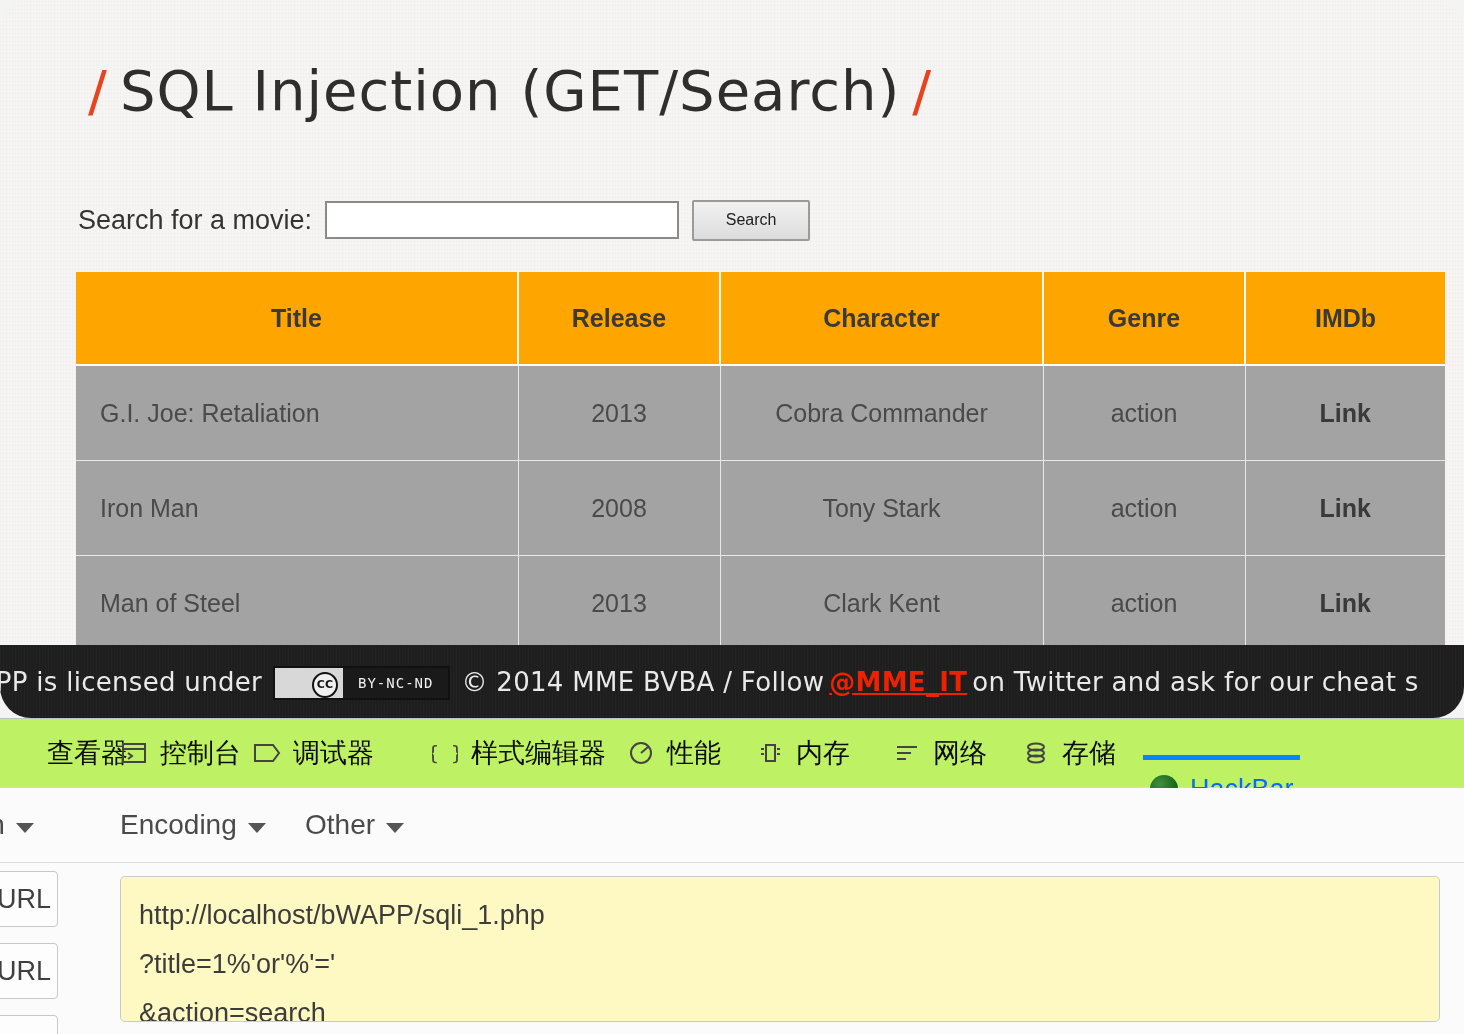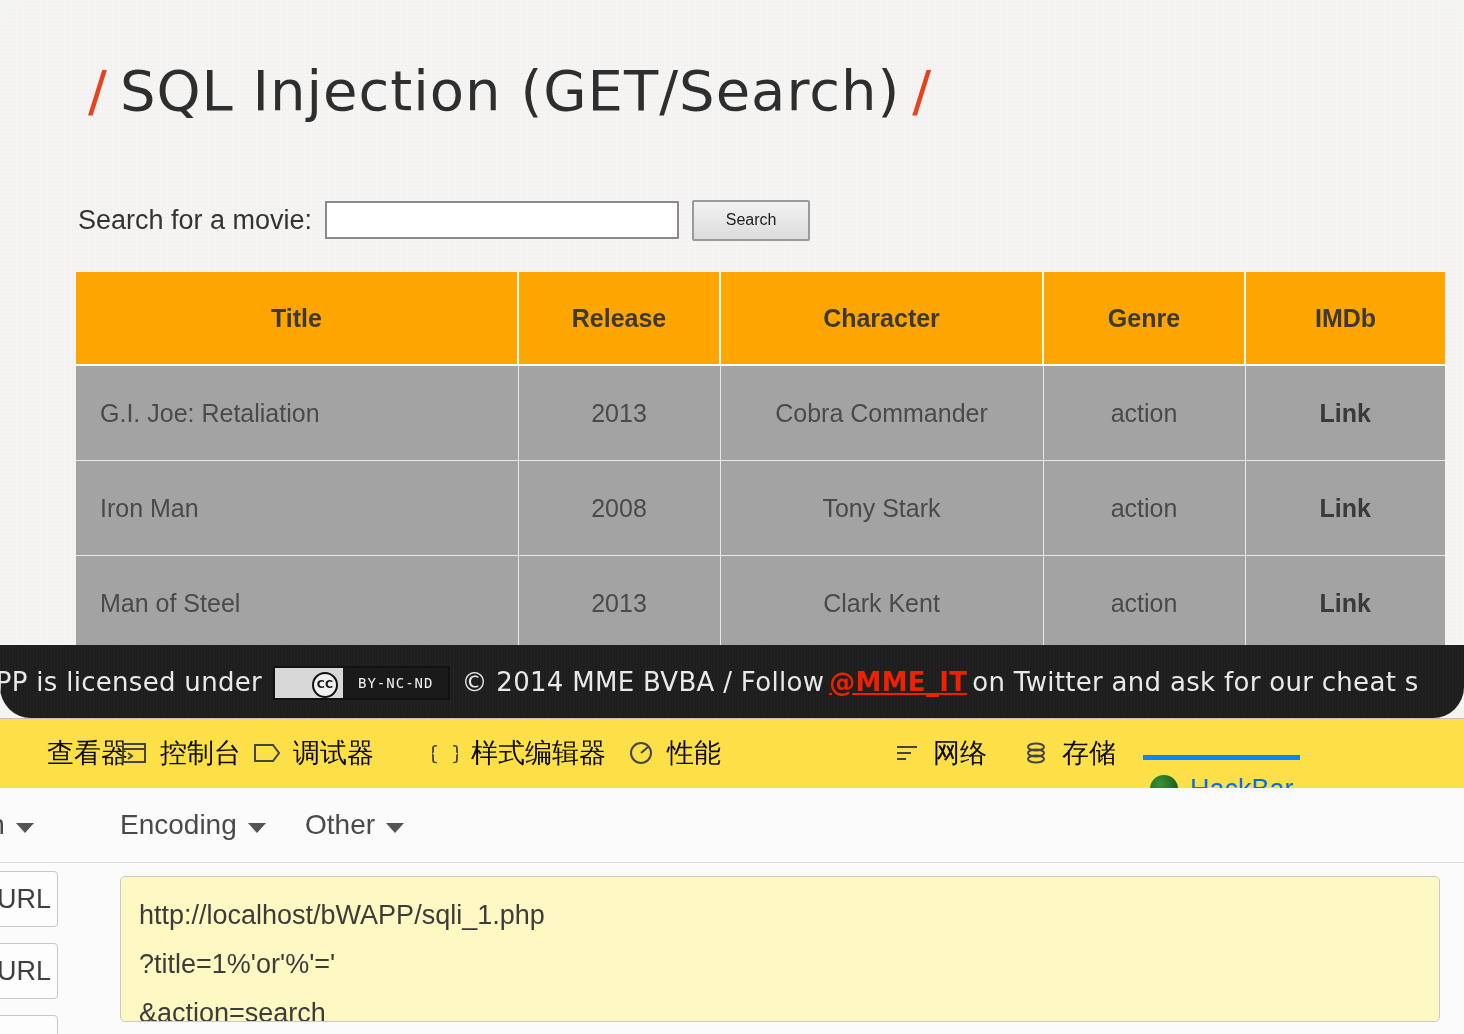--- a/index.html
+++ b/index.html
@@ -221,21 +221,21 @@
     width: 1464px;
     height: 316px;
     background: #f9f9fa;
     border-top: 1px solid #c0c0c0;
     overflow: hidden;
   }
   #devtools-tabbar {
     position: relative;
     height: 68px;
     border-bottom: 1px solid #d7d7db;
-    background: #fde047;
+    background: #bef264;
   }
   .dt-tab {
     position: absolute;
     top: 0;
     height: 68px;
     display: flex;
     align-items: center;
     gap: 11px;
     padding: 0 6px;
     font-size: 27px;
@@ -455,20 +455,32 @@
     <div class="dt-tab" style="left:620px">
       <span class="dt-ico">
         <svg width="26" height="26" viewBox="0 0 26 26">
             <circle cx="13" cy="13" r="10" fill="none" stroke="#444" stroke-width="2"></circle>
             <line x1="13" y1="13" x2="20" y2="7" stroke="#444" stroke-width="2"></line>
           </svg>
       </span>
       <span>性能</span>
     </div>
 
+    <div class="dt-tab" style="left:749px">
+      <span class="dt-ico">
+        <svg width="26" height="26" viewBox="0 0 26 26">
+            <rect x="9" y="5" width="9" height="16" fill="none" stroke="#444" stroke-width="2"></rect>
+            <line x1="4" y1="9" x2="7" y2="9" stroke="#444" stroke-width="2"></line>
+            <line x1="4" y1="14" x2="7" y2="14" stroke="#444" stroke-width="2"></line>
+            <line x1="20" y1="9" x2="23" y2="9" stroke="#444" stroke-width="2"></line>
+            <line x1="20" y1="14" x2="23" y2="14" stroke="#444" stroke-width="2"></line>
+          </svg>
+      </span>
+      <span>内存</span>
+    </div>
 
     <div class="dt-tab" style="left:886px">
       <span class="dt-ico">
         <svg width="26" height="26" viewBox="0 0 26 26">
             <line x1="3" y1="7" x2="23" y2="7" stroke="#444" stroke-width="2"></line>
             <line x1="3" y1="13" x2="17" y2="13" stroke="#444" stroke-width="2"></line>
             <line x1="3" y1="19" x2="12" y2="19" stroke="#444" stroke-width="2"></line>
           </svg>
       </span>
       <span>网络</span>

